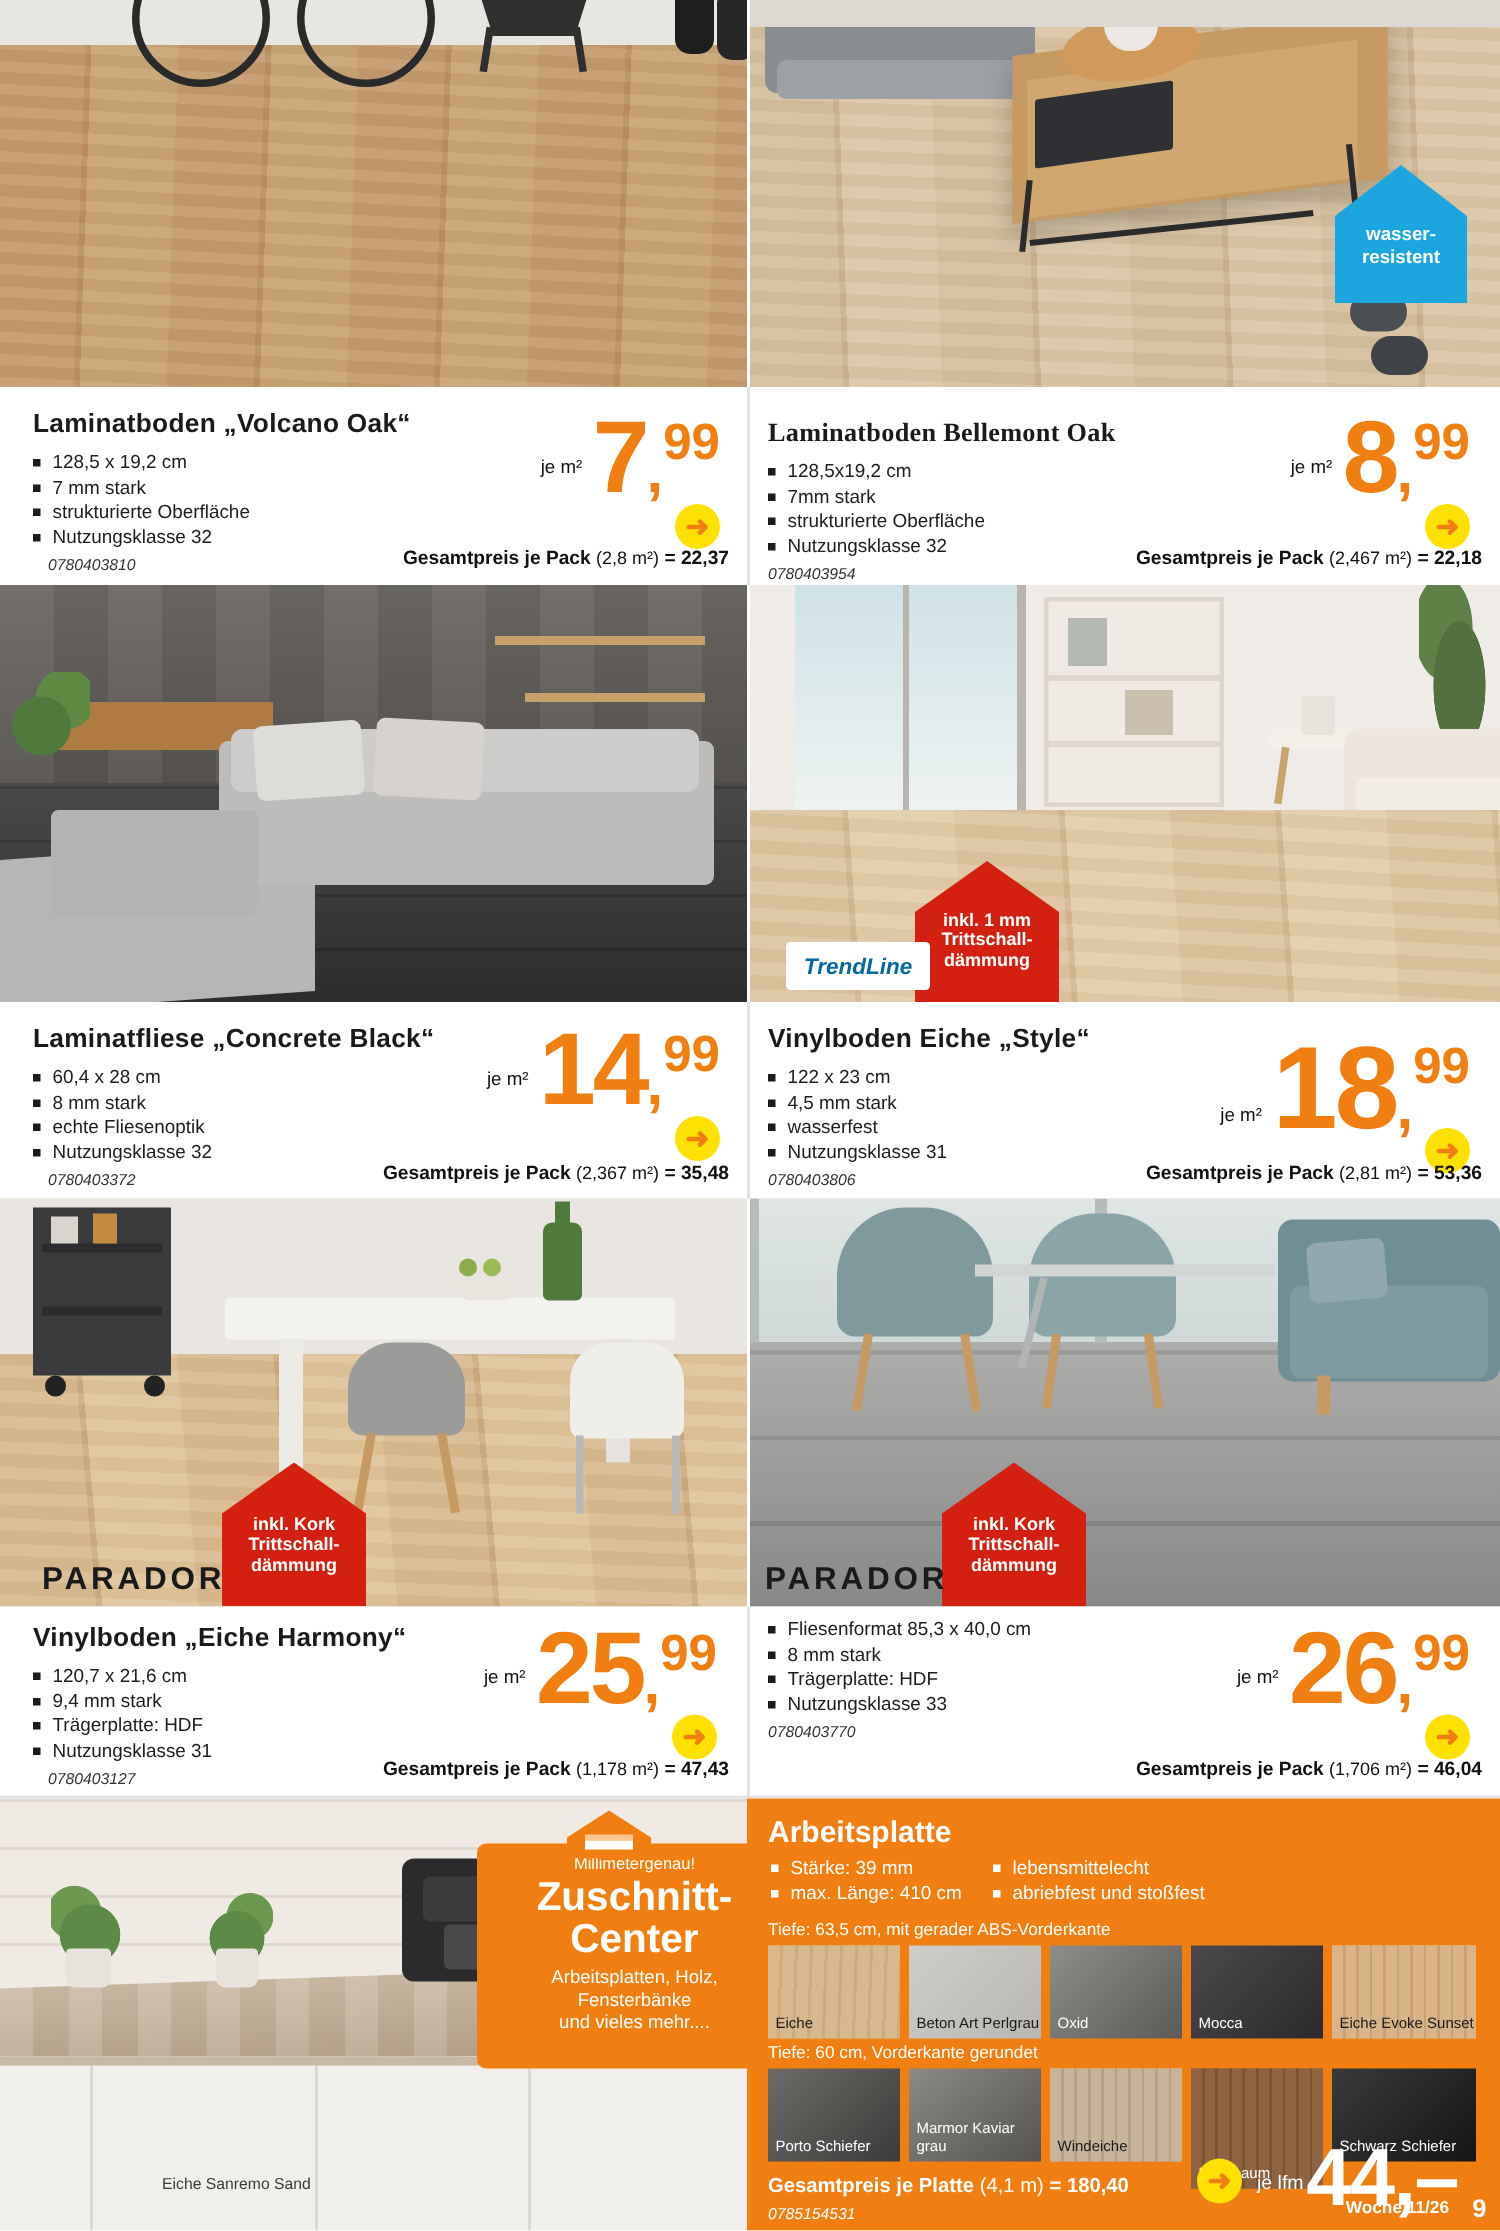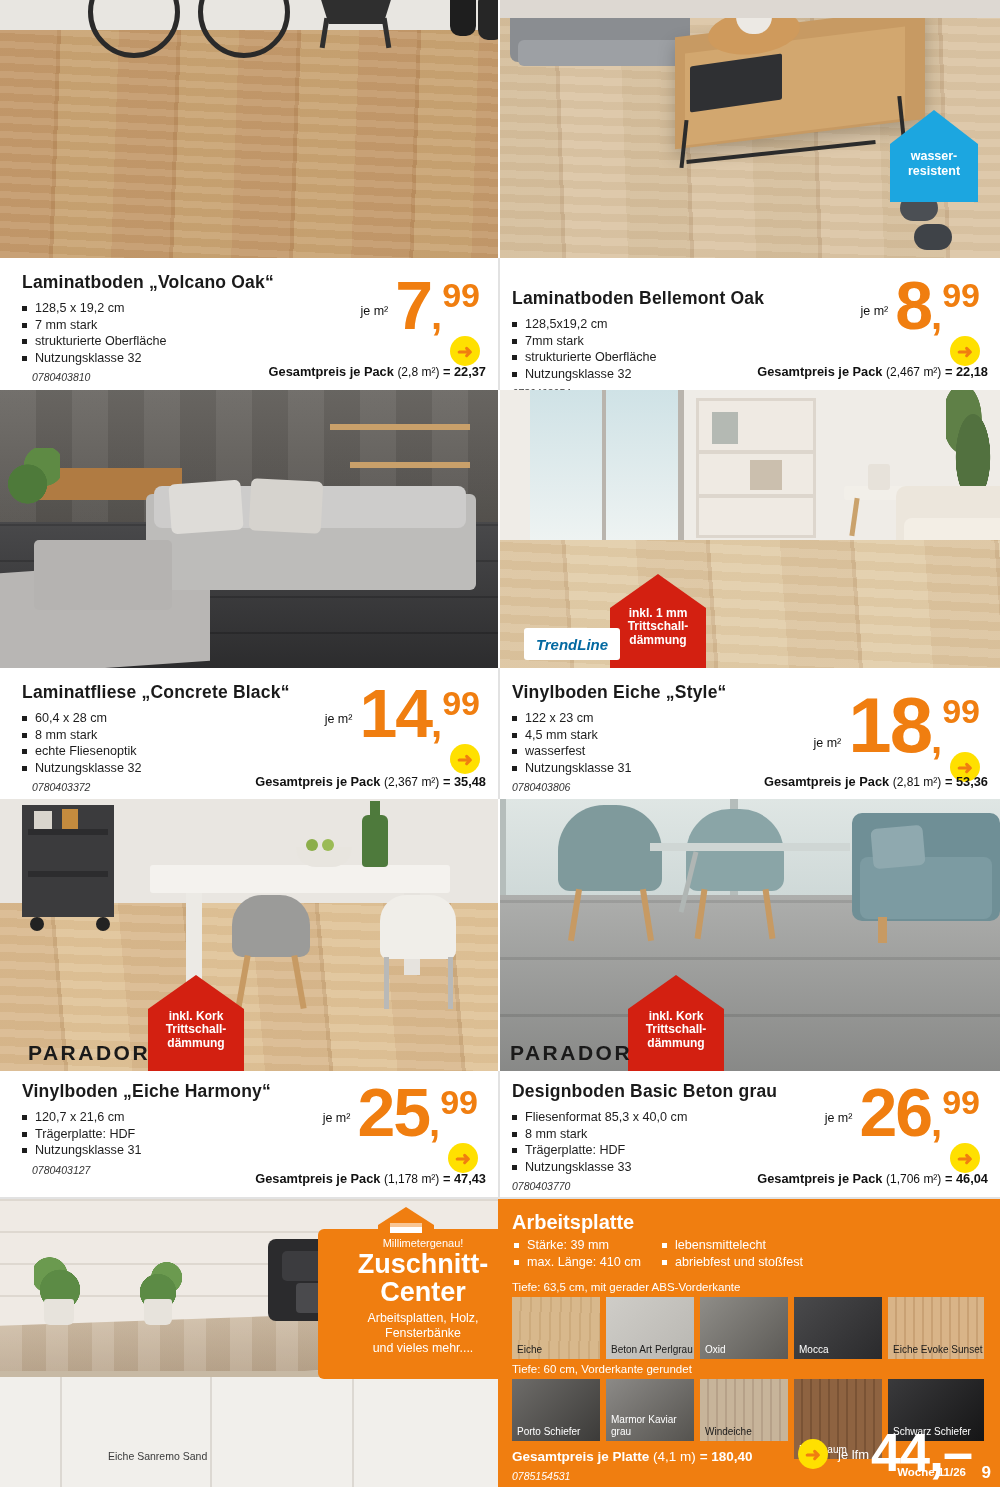--- a/index.html
+++ b/index.html
@@ -196,21 +196,21 @@
 
       <div class="badge-house" style="right:22px;top:110px;">
         <svg class="roof" viewBox="0 0 88 92">
           <path d="M44 0 L88 34 L88 92 L0 92 L0 34 Z" fill="#1CA6E0"></path>
         </svg>
         <span style="white-space:pre-line;padding-bottom:14px;">wasser-resistent</span>
       </div>
     </div>
 
     <div class="info" style="top:258px;height:132px;">
-      <div class="ptitle" style="margin-top:30px;padding-left:12px;">Laminatboden Bellemont Oak</div>
+      <div class="ptitle" style="margin-top:20px;padding-left:12px;font-family:Liberation Serif, serif;">Laminatboden Bellemont Oak</div>
       <ul class="bullets" style="padding-left:12px;">
         <li>128,5x19,2 cm</li>
         <li>7mm stark</li>
         <li>strukturierte Oberfläche</li>
         <li>Nutzungsklasse 32</li>
       </ul>
       <div class="artnr" style="padding-left:12px;">0780403954</div>
 
       <div class="pricewrap" style="right:20px;top:20px;">
         <div class="jem">je m²</div>
@@ -397,20 +397,21 @@
         </svg>
         <span style="white-space:pre-line;font-size:12px;padding-bottom:10px;">inkl. Kork Trittschall-dämmung</span>
       </div>
       <div class="parador" style="left:28px;top:242px;">PARADOR</div>
     </div>
 
     <div class="info" style="top:272px;height:128px;">
       <div class="ptitle" style="margin-top:10px;">Vinylboden „Eiche Harmony“</div>
       <ul class="bullets">
         <li>120,7 x 21,6 cm</li>
+        <li>9,4 mm stark</li>
         <li>Trägerplatte: HDF</li>
         <li>Nutzungsklasse 31</li>
       </ul>
       <div class="artnr">0780403127</div>
 
       <div class="pricewrap" style="right:20px;top:14px;">
         <div class="jem">je m²</div>
         <div class="price">
           <span class="int">25</span>
           <span class="sep">,</span>
@@ -456,21 +457,20 @@
       <div class="badge-house" style="left:128px;top:176px;width:96px;height:96px;">
         <svg class="roof" viewBox="0 0 96 96">
           <path d="M48 0 L96 34 L96 96 L0 96 L0 34 Z" fill="#D32011"></path>
         </svg>
         <span style="white-space:pre-line;font-size:12px;padding-bottom:10px;">inkl. Kork Trittschall-dämmung</span>
       </div>
       <div class="parador" style="left:10px;top:242px;">PARADOR</div>
     </div>
 
     <div class="info" style="top:272px;height:128px;">
-      <div class="ptitle" style="margin-top:10px;padding-left:12px;">Designboden Basic Beton grau</div>
       <ul class="bullets" style="padding-left:12px;">
         <li>Fliesenformat 85,3 x 40,0 cm</li>
         <li>8 mm stark</li>
         <li>Trägerplatte: HDF</li>
         <li>Nutzungsklasse 33</li>
       </ul>
       <div class="artnr" style="padding-left:12px;">0780403770</div>
 
       <div class="pricewrap" style="right:20px;top:14px;">
         <div class="jem">je m²</div>

